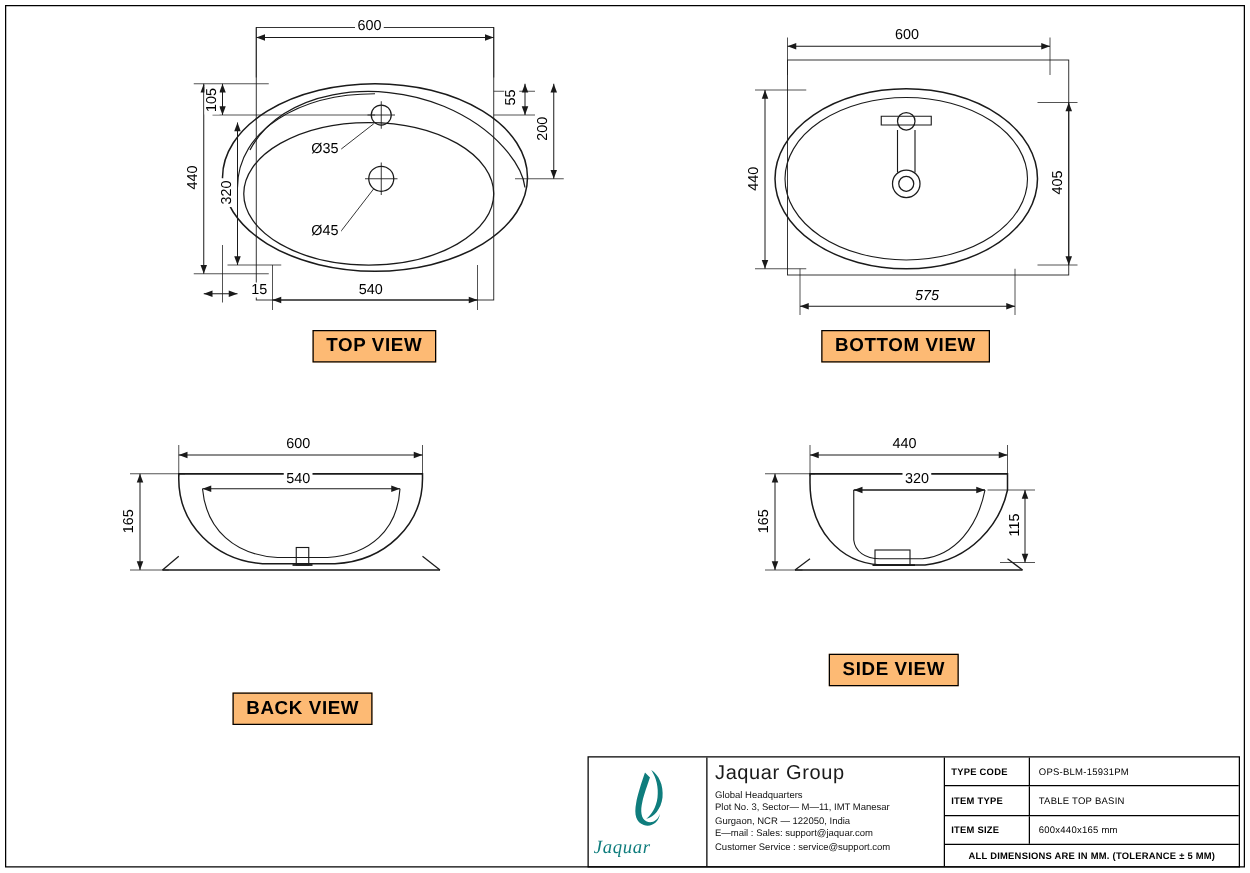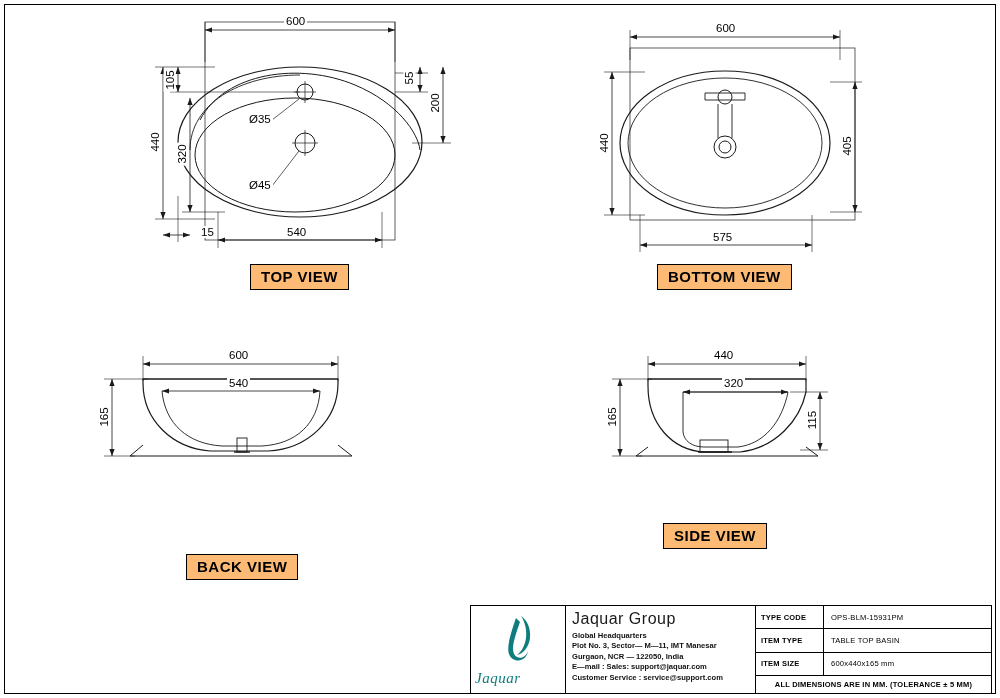--- a/index.html
+++ b/index.html
@@ -87,21 +87,21 @@
     font-family: "Liberation Sans", sans-serif;
     color: #1a1a1a;
     letter-spacing: 0.5px;
     margin-bottom: 3px;
   }
   .tb-company .caddr {
     font-size: 7.6px;
     font-family: "Liberation Sans", sans-serif;
     line-height: 1.38;
     color: #111;
-    font-weight: bold;
+    font-weight: normal;
   }
   .tb-right {
     flex: 1;
     display: flex;
     flex-direction: column;
   }
   .tb-row {
     display: flex;
     flex: 1;
     border-bottom: 1px solid #000;
@@ -335,21 +335,21 @@
   <div class="dim-text" style="left:155px; top:226px;margin-left:44px;">15</div>
   <div class="dim-text vert" style="left:143px; top:136px;">440</div>
   <div class="dim-text vert" style="left:170px; top:148px;">320</div>
   <div class="dim-text vert" style="left:158px; top:74px;">105</div>
   <div class="dim-text vert" style="left:401px; top:72px;">55</div>
   <div class="dim-text vert" style="left:423px; top:97px;">200</div>
   <div class="dim-text" style="left:247px; top:113px;">Ø35</div>
   <div class="dim-text" style="left:247px; top:179px;">Ø45</div>
 
   <div class="dim-text" style="left:714px; top:22px;">600</div>
-  <div class="dim-text" style="left:711px; top:231px;">575</div>
+  <div class="dim-text" style="left:730px; top:231px;font-style:italic;">575</div>
   <div class="dim-text vert" style="left:592px; top:137px;">440</div>
   <div class="dim-text vert" style="left:835px; top:140px;">405</div>
 
   <div class="dim-text" style="left:227px; top:349px;">600</div>
   <div class="dim-text" style="left:227px; top:377px;">540</div>
   <div class="dim-text vert" style="left:92px; top:411px;">165</div>
 
   <div class="dim-text" style="left:712px; top:349px;">440</div>
   <div class="dim-text" style="left:722px; top:377px;">320</div>
   <div class="dim-text vert" style="left:600px; top:411px;">165</div>

